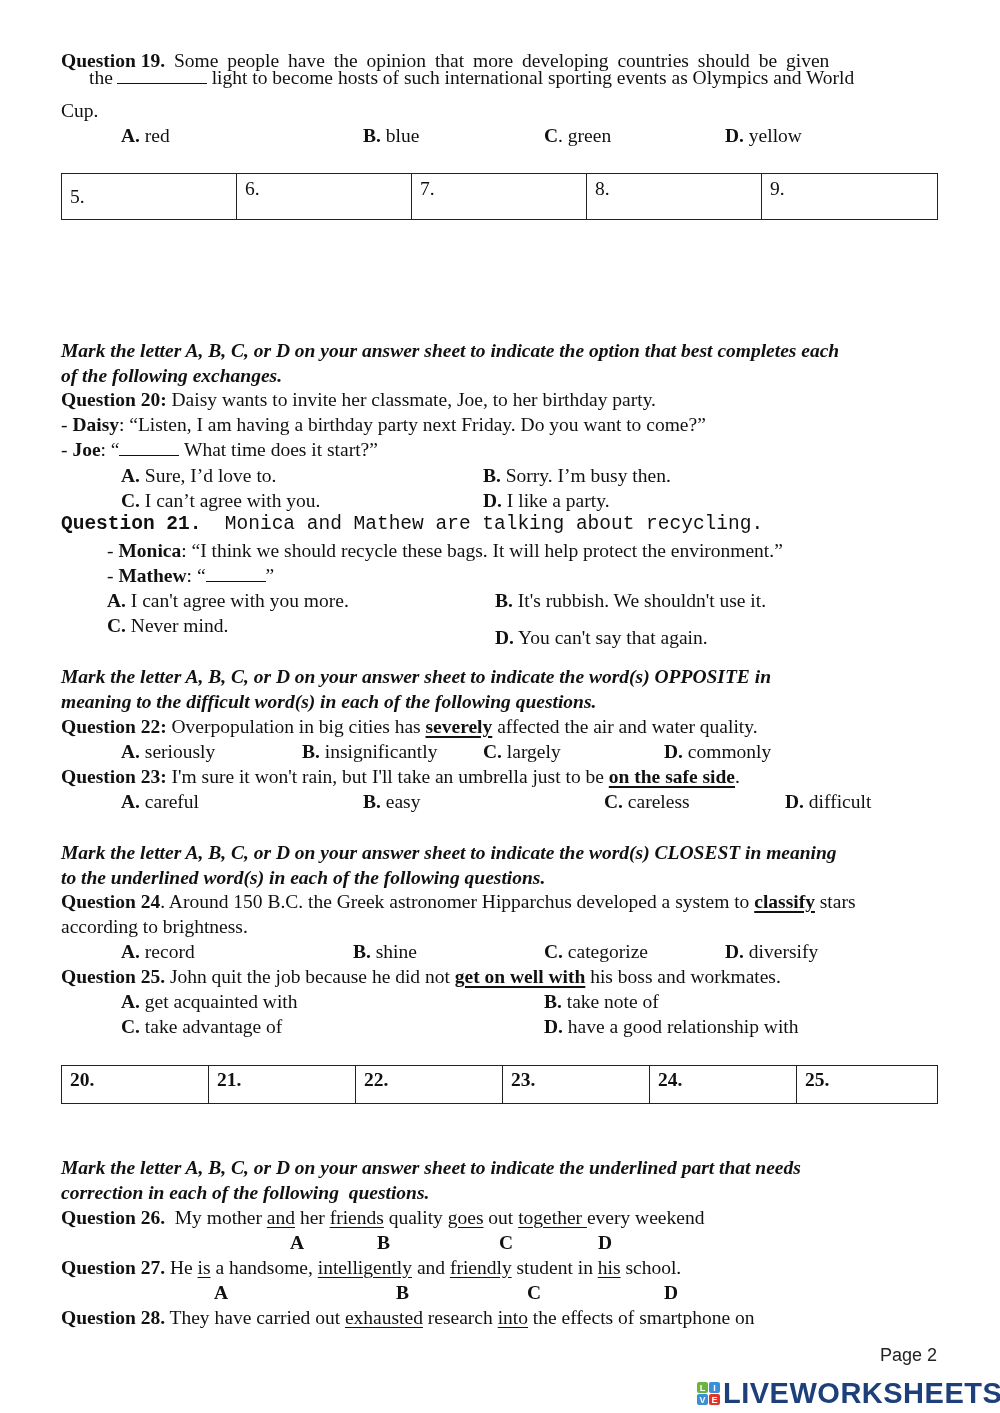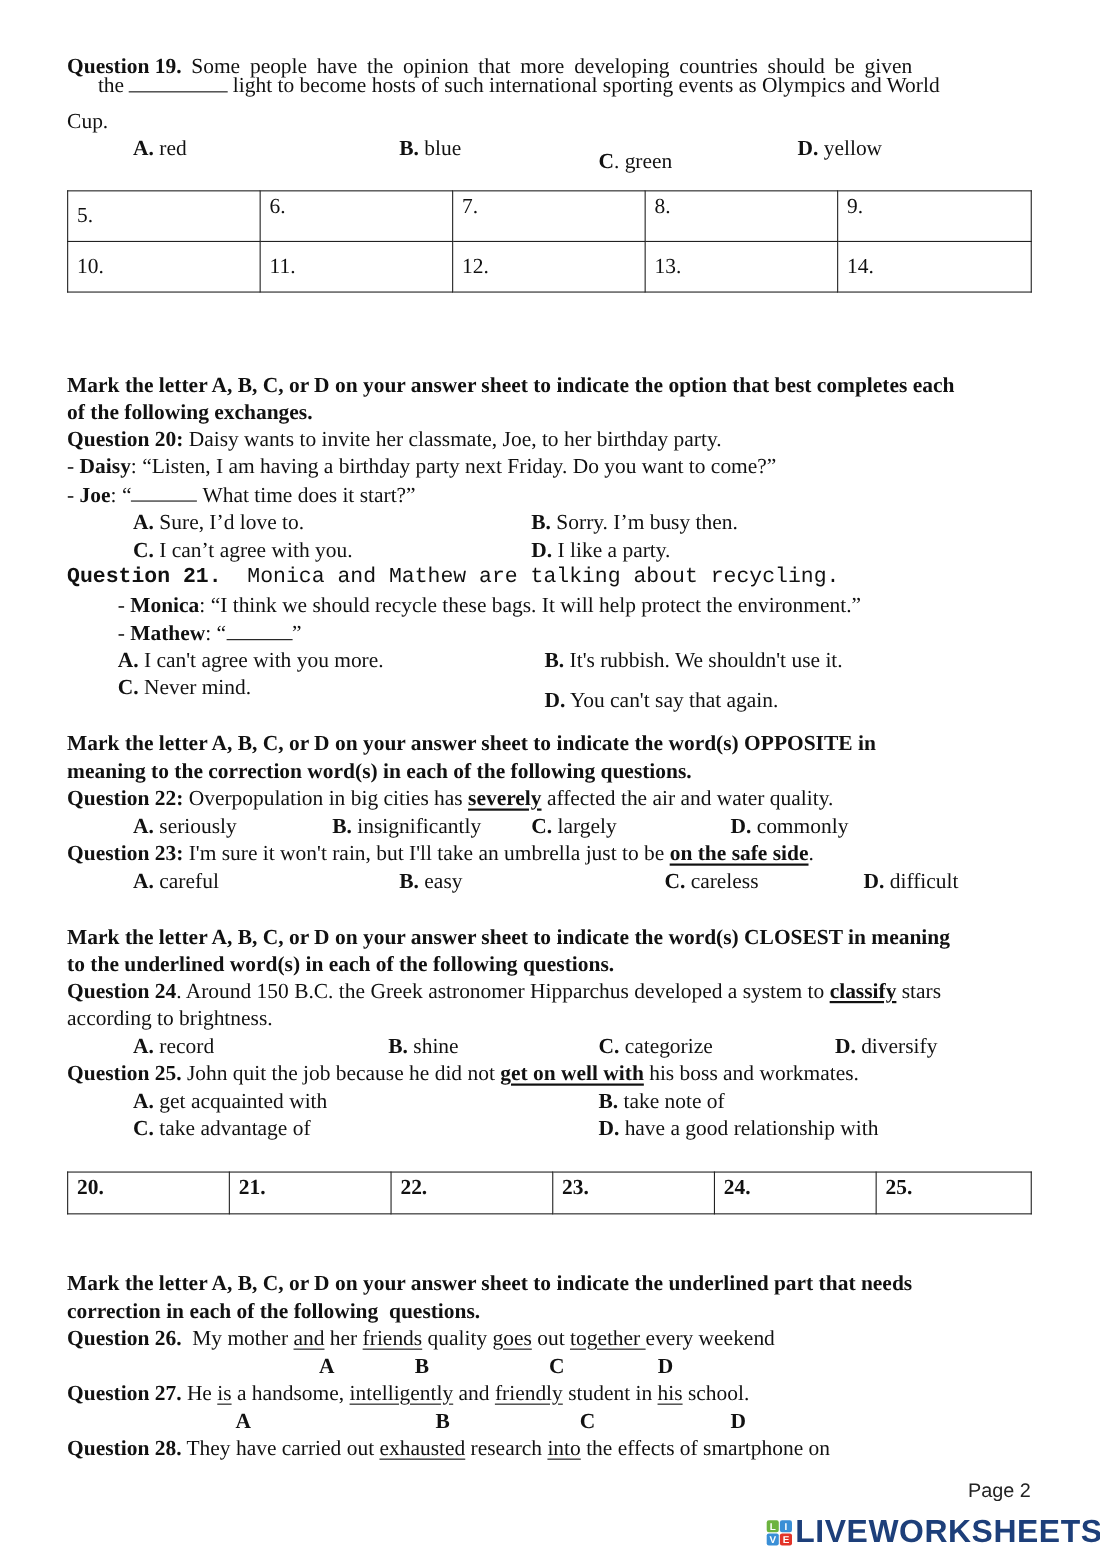--- a/index.html
+++ b/index.html
@@ -1,20 +1,20 @@
 <!DOCTYPE html>
 <html><head>
 <meta charset="utf-8">
 <style>
   html, body { margin: 0; padding: 0; background: #ffffff; }
   body { width: 1000px; height: 1413px; position: relative; overflow: hidden;
          font-family: "Liberation Serif", "DejaVu Serif", serif; color: #111; font-size: 19.5px; }
   .line { position: absolute; left: 61px; white-space: nowrap; line-height: 25px; }
   b, .b { font-weight: bold; }
-  .ital-b { font-weight: bold; text-align: right; }
+  .ital-b { font-style: italic; font-weight: bold; text-align: right; }
   .u { text-decoration: underline; text-underline-offset: 3px; }
   .ub { text-decoration: underline; font-weight: bold; text-underline-offset: 3px; text-decoration-thickness: 2px; }
   .opt { position: absolute; white-space: nowrap; line-height: 25px; }
   .blank { display: inline-block; border-bottom: 1px solid #111; height: 18px; vertical-align: baseline; }
   table.ans { position: absolute; border-collapse: collapse; }
   table.ans td { border: 1.5px solid #222; padding: 0 8px; vertical-align: top; font-size: 19.5px; }
   .letter { position: absolute; font-weight: bold; line-height: 25px; }
   .footer-page { position: absolute; left: 880px; top: 1345px; font-family: "Liberation Sans", sans-serif; font-size: 18px; color: #222; }
   .logo { position: absolute; left: 697px; top: 1377px; display: flex; align-items: center; }
   .logo-grid { display: grid; grid-template-columns: 11px 11px; grid-template-rows: 11px 11px; gap: 1px; margin-right: 3px; }
@@ -26,38 +26,31 @@
 
 <div class="line" style="top:48px; width:860px; text-align:justify;">
   <b>Question 19.</b><span style="word-spacing:4px;"> Some people have the opinion that more developing countries should be given</span>
 </div>
 <div class="line" style="top:65px;margin-left:28px;">
   <span>the</span><span class="blank" style="width:90px; margin-left:4px;"></span><span> light to become hosts of such international sporting events as Olympics and World</span>
 </div>
 <div class="line" style="top:98px;">Cup.</div>
 <div class="opt" style="left:121px; top:123px;"><b>A.</b><span> red</span></div>
 <div class="opt" style="left:363px; top:123px;"><b>B.</b><span> blue</span></div>
-<div class="opt" style="left:544px; top:123px;margin-top:12px;"><b>C</b><span>. green</span></div>
+<div class="opt" style="left:544px; top:123px;"><b>C</b><span>. green</span></div>
 <div class="opt" style="left:725px; top:123px;"><b>D.</b><span> yellow</span></div>
 
 <table class="ans" style="left:61px; top:173px; width:877px;">
   <tbody>
       <tr style="height:46px;">
     <td style="width:158px; vertical-align:middle;">5.</td>
     <td style="width:158px; padding-top:4px;">6.</td>
     <td style="width:158px; padding-top:4px;">7.</td>
     <td style="width:158px; padding-top:4px;">8.</td>
     <td style="padding-top:4px;">9.</td>
-  </tr>
-  <tr style="height:46px;">
-    <td style="vertical-align:middle;">10.</td>
-    <td style="vertical-align:middle;">11.</td>
-    <td style="vertical-align:middle;">12.</td>
-    <td style="vertical-align:middle;">13.</td>
-    <td style="vertical-align:middle;">14.</td>
   </tr>
 </tbody>
   </table>
 
 <div class="line ital-b" style="top:338px;">Mark the letter A, B, C, or D on your answer sheet to indicate the option that best completes each</div>
 <div class="line ital-b" style="top:363px;">of the following exchanges.</div>
 
 <div class="line" style="top:387px;"><b>Question 20:</b><span> Daisy wants to invite her classmate, Joe, to her birthday party.</span></div>
 <div class="line" style="top:412px;">- <b>Daisy</b><span>: “Listen, I am having a birthday party next Friday. Do you want to come?”</span></div>
 <div class="line" style="top:437px;">- <b>Joe</b><span>: “</span><span class="blank" style="width:60px;"></span><span> What time does it start?”</span></div>
@@ -68,21 +61,21 @@
 
 <div class="line" style="top:512px;font-family:Liberation Mono, monospace;"><b>Question 21.</b><span style="white-space:pre;">  Monica and Mathew are talking about recycling.</span></div>
 <div class="line" style="top:538px; left:107px;">- <b>Monica</b><span>: “I think we should recycle these bags. It will help protect the environment.”</span></div>
 <div class="line" style="top:563px; left:107px;">- <b>Mathew</b><span>: “</span><span class="blank" style="width:60px;"></span><span>”</span></div>
 <div class="opt" style="left:107px; top:588px;"><b>A.</b><span> I can't agree with you more.</span></div>
 <div class="opt" style="left:495px; top:588px;"><b>B.</b><span> It's rubbish. We shouldn't use it.</span></div>
 <div class="opt" style="left:107px; top:613px;"><b>C.</b><span> Never mind.</span></div>
 <div class="opt" style="left:495px; top:613px;margin-top:12px;"><b>D.</b><span> You can't say that again.</span></div>
 
 <div class="line ital-b" style="top:664px;">Mark the letter A, B, C, or D on your answer sheet to indicate the word(s) OPPOSITE in</div>
-<div class="line ital-b" style="top:689px;">meaning to the correction word(s) in each of the following questions.</div>
+<div class="line ital-b" style="top:689px;">meaning to the difficult word(s) in each of the following questions.</div>
 
 <div class="line" style="top:714px;"><b>Question 22:</b><span> Overpopulation in big cities has </span><span class="ub">severely</span><span> affected the air and water quality.</span></div>
 <div class="opt" style="left:121px; top:739px;"><b>A.</b><span> seriously</span></div>
 <div class="opt" style="left:302px; top:739px;"><b>B.</b><span> insignificantly</span></div>
 <div class="opt" style="left:483px; top:739px;"><b>C.</b><span> largely</span></div>
 <div class="opt" style="left:664px; top:739px;"><b>D.</b><span> commonly</span></div>
 
 <div class="line" style="top:764px;"><b>Question 23:</b><span> I'm sure it won't rain, but I'll take an umbrella just to be </span><span class="ub">on the safe side</span><span>.</span></div>
 <div class="opt" style="left:121px; top:789px;"><b>A.</b><span> careful</span></div>
 <div class="opt" style="left:363px; top:789px;"><b>B.</b><span> easy</span></div>
@@ -90,21 +83,21 @@
 <div class="opt" style="left:785px; top:789px;"><b>D.</b><span> difficult</span></div>
 
 <div class="line ital-b" style="top:840px;">Mark the letter A, B, C, or D on your answer sheet to indicate the word(s) CLOSEST in meaning</div>
 <div class="line ital-b" style="top:865px;">to the underlined word(s) in each of the following questions.</div>
 
 <div class="line" style="top:889px;"><b>Question 24</b><span>. Around 150 B.C. the Greek astronomer Hipparchus developed a system to </span><span class="ub">classify</span><span> stars</span></div>
 <div class="line" style="top:914px;">according to brightness.</div>
 <div class="opt" style="left:121px; top:939px;"><b>A.</b><span> record</span></div>
 <div class="opt" style="left:341px; top:939px;margin-left:12px;"><b>B.</b><span> shine</span></div>
 <div class="opt" style="left:544px; top:939px;"><b>C.</b><span> categorize</span></div>
-<div class="opt" style="left:725px; top:939px;margin-left:34px;"><b>D.</b><span> diversify</span></div>
+<div class="opt" style="left:725px; top:939px;"><b>D.</b><span> diversify</span></div>
 
 <div class="line" style="top:964px;"><b>Question 25.</b><span> John quit the job because he did not </span><span class="ub">get on well with</span><span> his boss and workmates.</span></div>
 <div class="opt" style="left:121px; top:989px;"><b>A.</b><span> get acquainted with</span></div>
 <div class="opt" style="left:544px; top:989px;"><b>B.</b><span> take note of</span></div>
 <div class="opt" style="left:121px; top:1014px;"><b>C.</b><span> take advantage of</span></div>
 <div class="opt" style="left:544px; top:1014px;"><b>D.</b><span> have a good relationship with</span></div>
 
 <table class="ans" style="left:61px; top:1065px; width:877px;">
   <tbody>
       <tr style="height:38px;">

